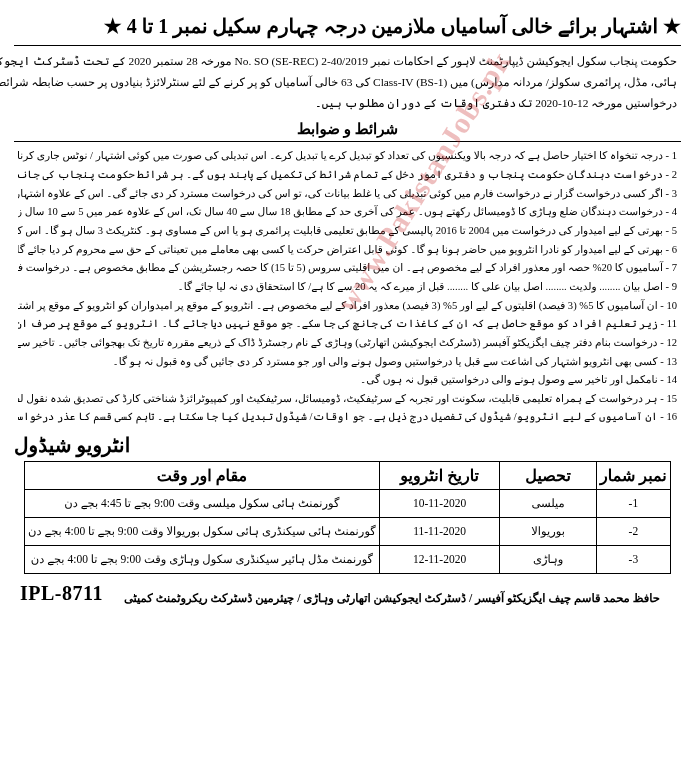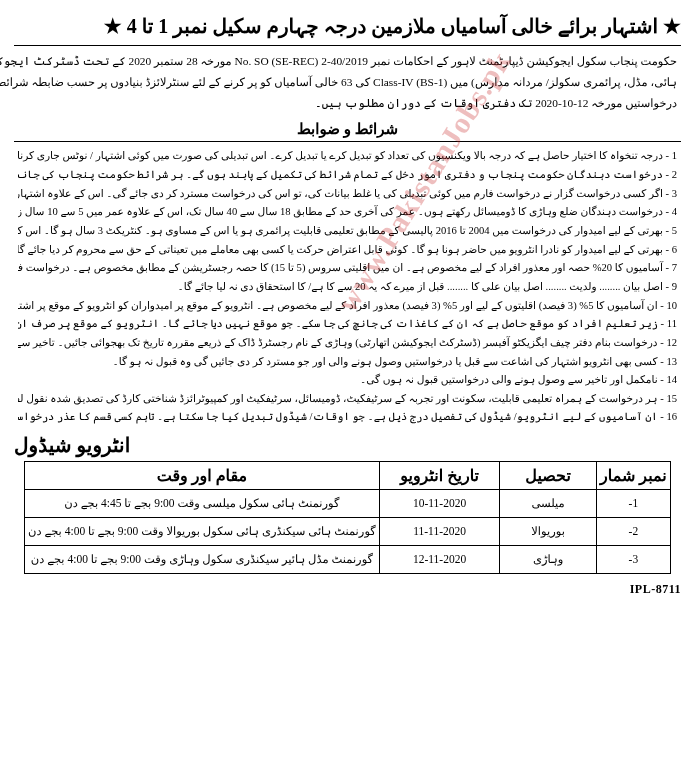--- a/index.html
+++ b/index.html
@@ -147,21 +147,21 @@
     font-family: "Liberation Serif", serif;
   }
   .footer-sign {
     font-size: 11.6px;
     font-weight: bold;
     white-space: nowrap;
     text-align: center;
     flex: 1;
   }
   .footer-ref {
-    font-size: 12px;
+    font-size: 20px;
     font-weight: bold;
     letter-spacing: 0.5px;
     direction: ltr;
     padding-left: 6px;
     white-space: nowrap;
   }
 </style>
 </head>
 <body>
 
@@ -232,16 +232,17 @@
       <tr>
         <td>3-</td>
         <td>وہاڑی</td>
         <td>12-11-2020</td>
         <td class="place">گورنمنٹ مڈل ہائیر سیکنڈری سکول وہاڑی وقت 9:00 بجے تا 4:00 بجے دن</td>
       </tr>
     </tbody>
   </table>
 
   <div class="footer">
+    <div class="footer-sign">حافظ محمد قاسم چیف ایگزیکٹو آفیسر / ڈسٹرکٹ ایجوکیشن اتھارٹی وہاڑی / چیئرمین ڈسٹرکٹ ریکروٹمنٹ کمیٹی</div>
     <div class="footer-ref">IPL-8711</div>
   </div>
 
 </div>
 
 </body></html>

